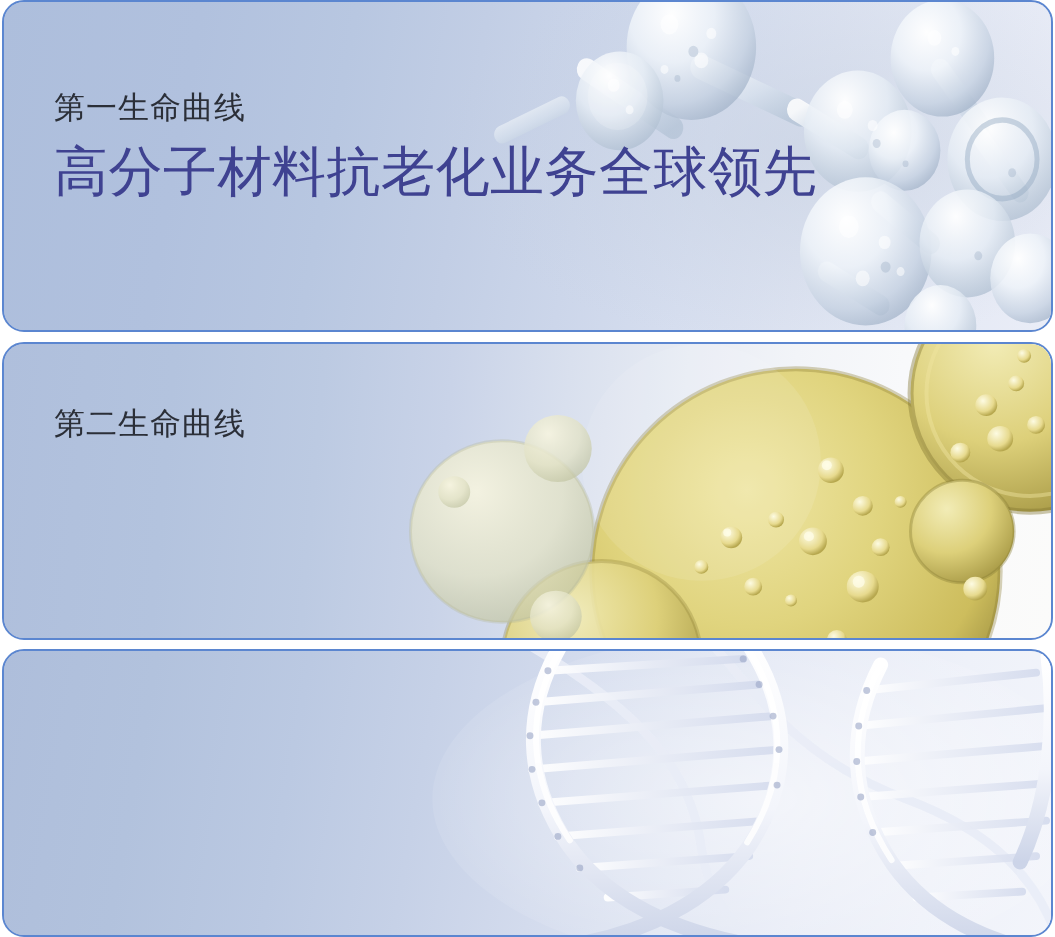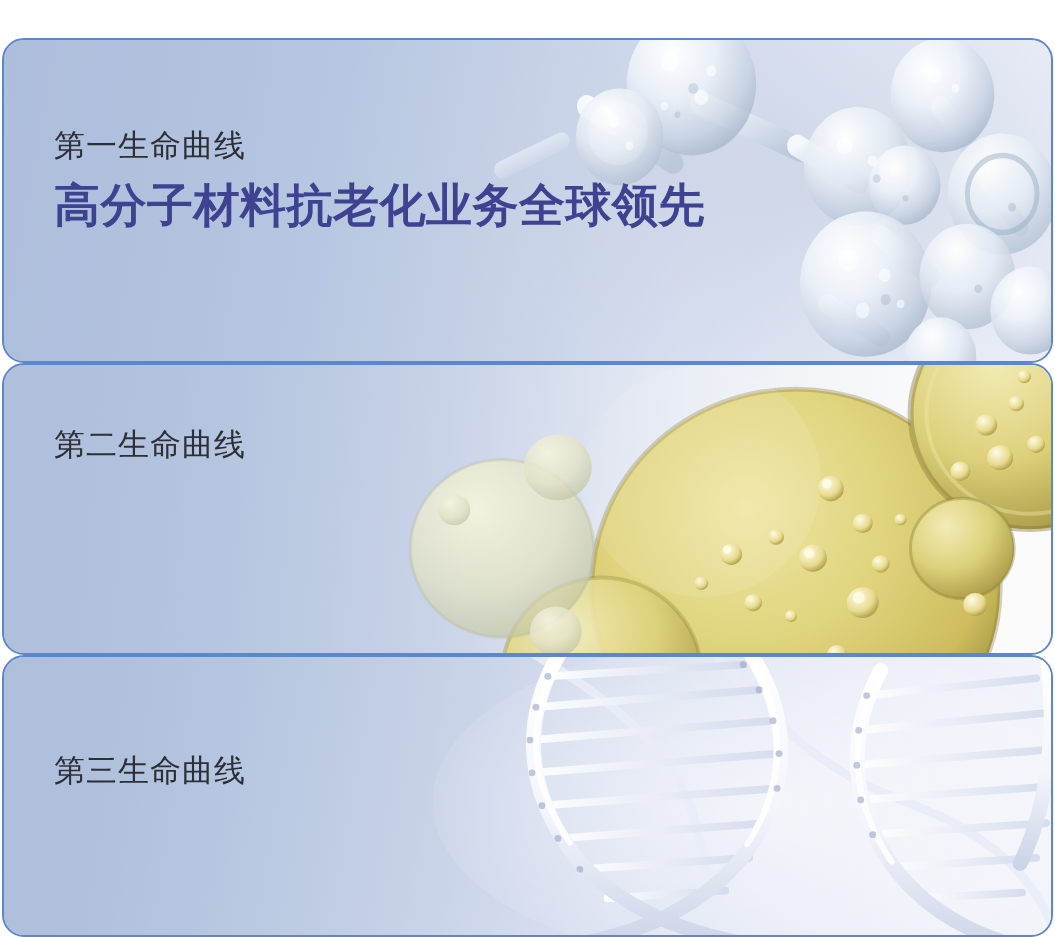--- a/index.html
+++ b/index.html
@@ -23,21 +23,21 @@
   .curve-card {
     position: relative;
     box-sizing: border-box;
     width: 1051px;
     margin: 0 2px;
     border: 2px solid #5b86d0;
     border-radius: 22px;
     overflow: hidden;
     background: #b2c2de;
   }
-  .card-1 { height: 332px; margin-top: 38px; }
+  .card-1 { height: 332px; }
   .card-2 { height: 298px; padding-left: 30px; }
   .card-3 { height: 288px; }
 
   
   .bg-base {
     position: absolute; inset: 0;
     z-index: 0;
   }
   .card-1 .bg-base {
     background:
@@ -82,24 +82,24 @@
   .eyebrow {
     font-size: 31px;
     line-height: 1.15;
     color: #2b2f38;
     letter-spacing: 1px;
     font-weight: 400;
     white-space: nowrap;
     margin: 0 0 14px 0;
   }
   .headline {
-    font-size: 46px;
+    font-size: 54px;
     line-height: 1.18;
     color: #3f4291;
-    font-weight: 700;
+    font-weight: 400;
     letter-spacing: 0.5px;
     white-space: nowrap;
     margin: 0;
   }
   .headline .hl-line { display: block; }
 </style>
 </head>
 <body>
 
 <div class="board">
@@ -368,17 +368,16 @@
           <circle cx="866" cy="40" r="3.5"></circle>
             <circle cx="858" cy="76" r="3.5"></circle>
           <circle cx="856" cy="112" r="3.5"></circle>
             <circle cx="860" cy="148" r="3.5"></circle>
           <circle cx="872" cy="184" r="3.5"></circle>
         </g>
       </svg>
     </div>
 
     <div class="card-text">
-      <p class="eyebrow">第三生命曲线</p>
     </div>
   </section>
 
 </div>
 
 </body></html>

